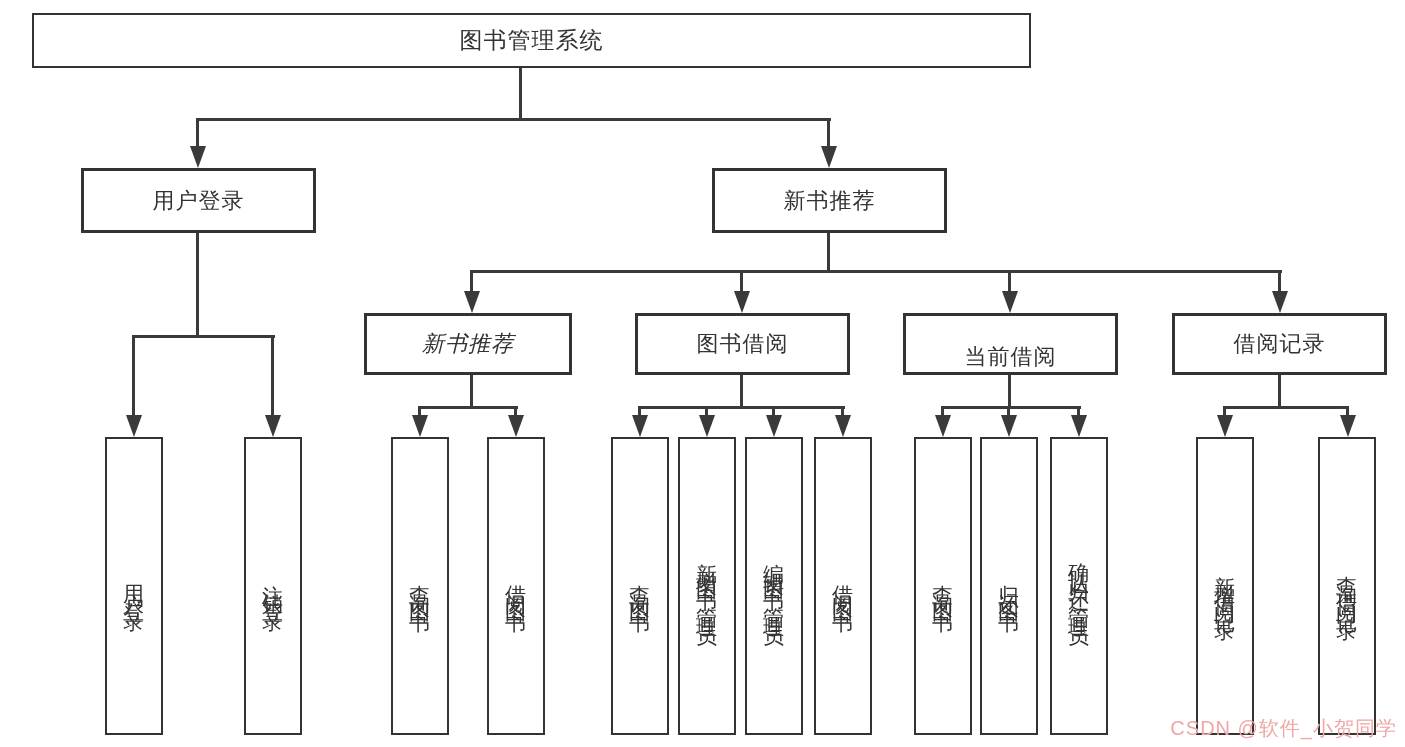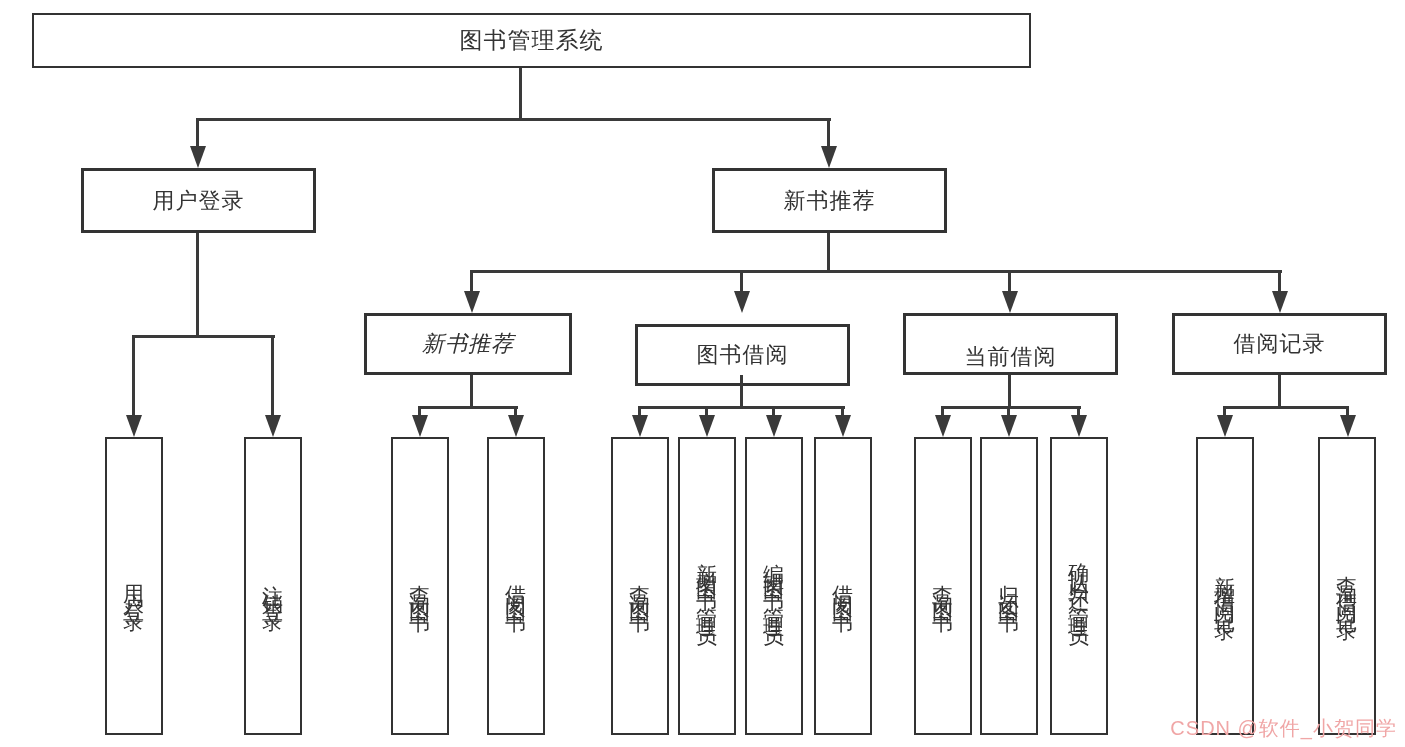--- a/index.html
+++ b/index.html
@@ -100,21 +100,21 @@
   <div class="vl" style="left:740px;top:270px;height:23px;"></div>
   <div class="arr" style="left:734px;top:291px;"></div>
   <div class="vl" style="left:1008px;top:270px;height:23px;"></div>
   <div class="arr" style="left:1002px;top:291px;"></div>
   <div class="vl" style="left:1278px;top:270px;height:23px;"></div>
   <div class="arr" style="left:1272px;top:291px;"></div>
 
   <div class="node" style="left:364px;top:313px;width:208px;height:62px;font-style:italic;">
     <span>新书推荐</span>
   </div>
-  <div class="node" style="left:635px;top:324px;width:215px;height:62px;">
+  <div class="node" style="left:635px;top:313px;width:215px;height:62px;">
     <span>图书借阅</span>
   </div>
   <div class="node" style="left:903px;top:313px;width:215px;height:62px;align-items:flex-end;">
     <span>当前借阅</span>
   </div>
   <div class="node" style="left:1172px;top:313px;width:215px;height:62px;text-align:right;">
     <span>借阅记录</span>
   </div>
 
   <div class="vl" style="left:470px;top:375px;height:33px;"></div>

